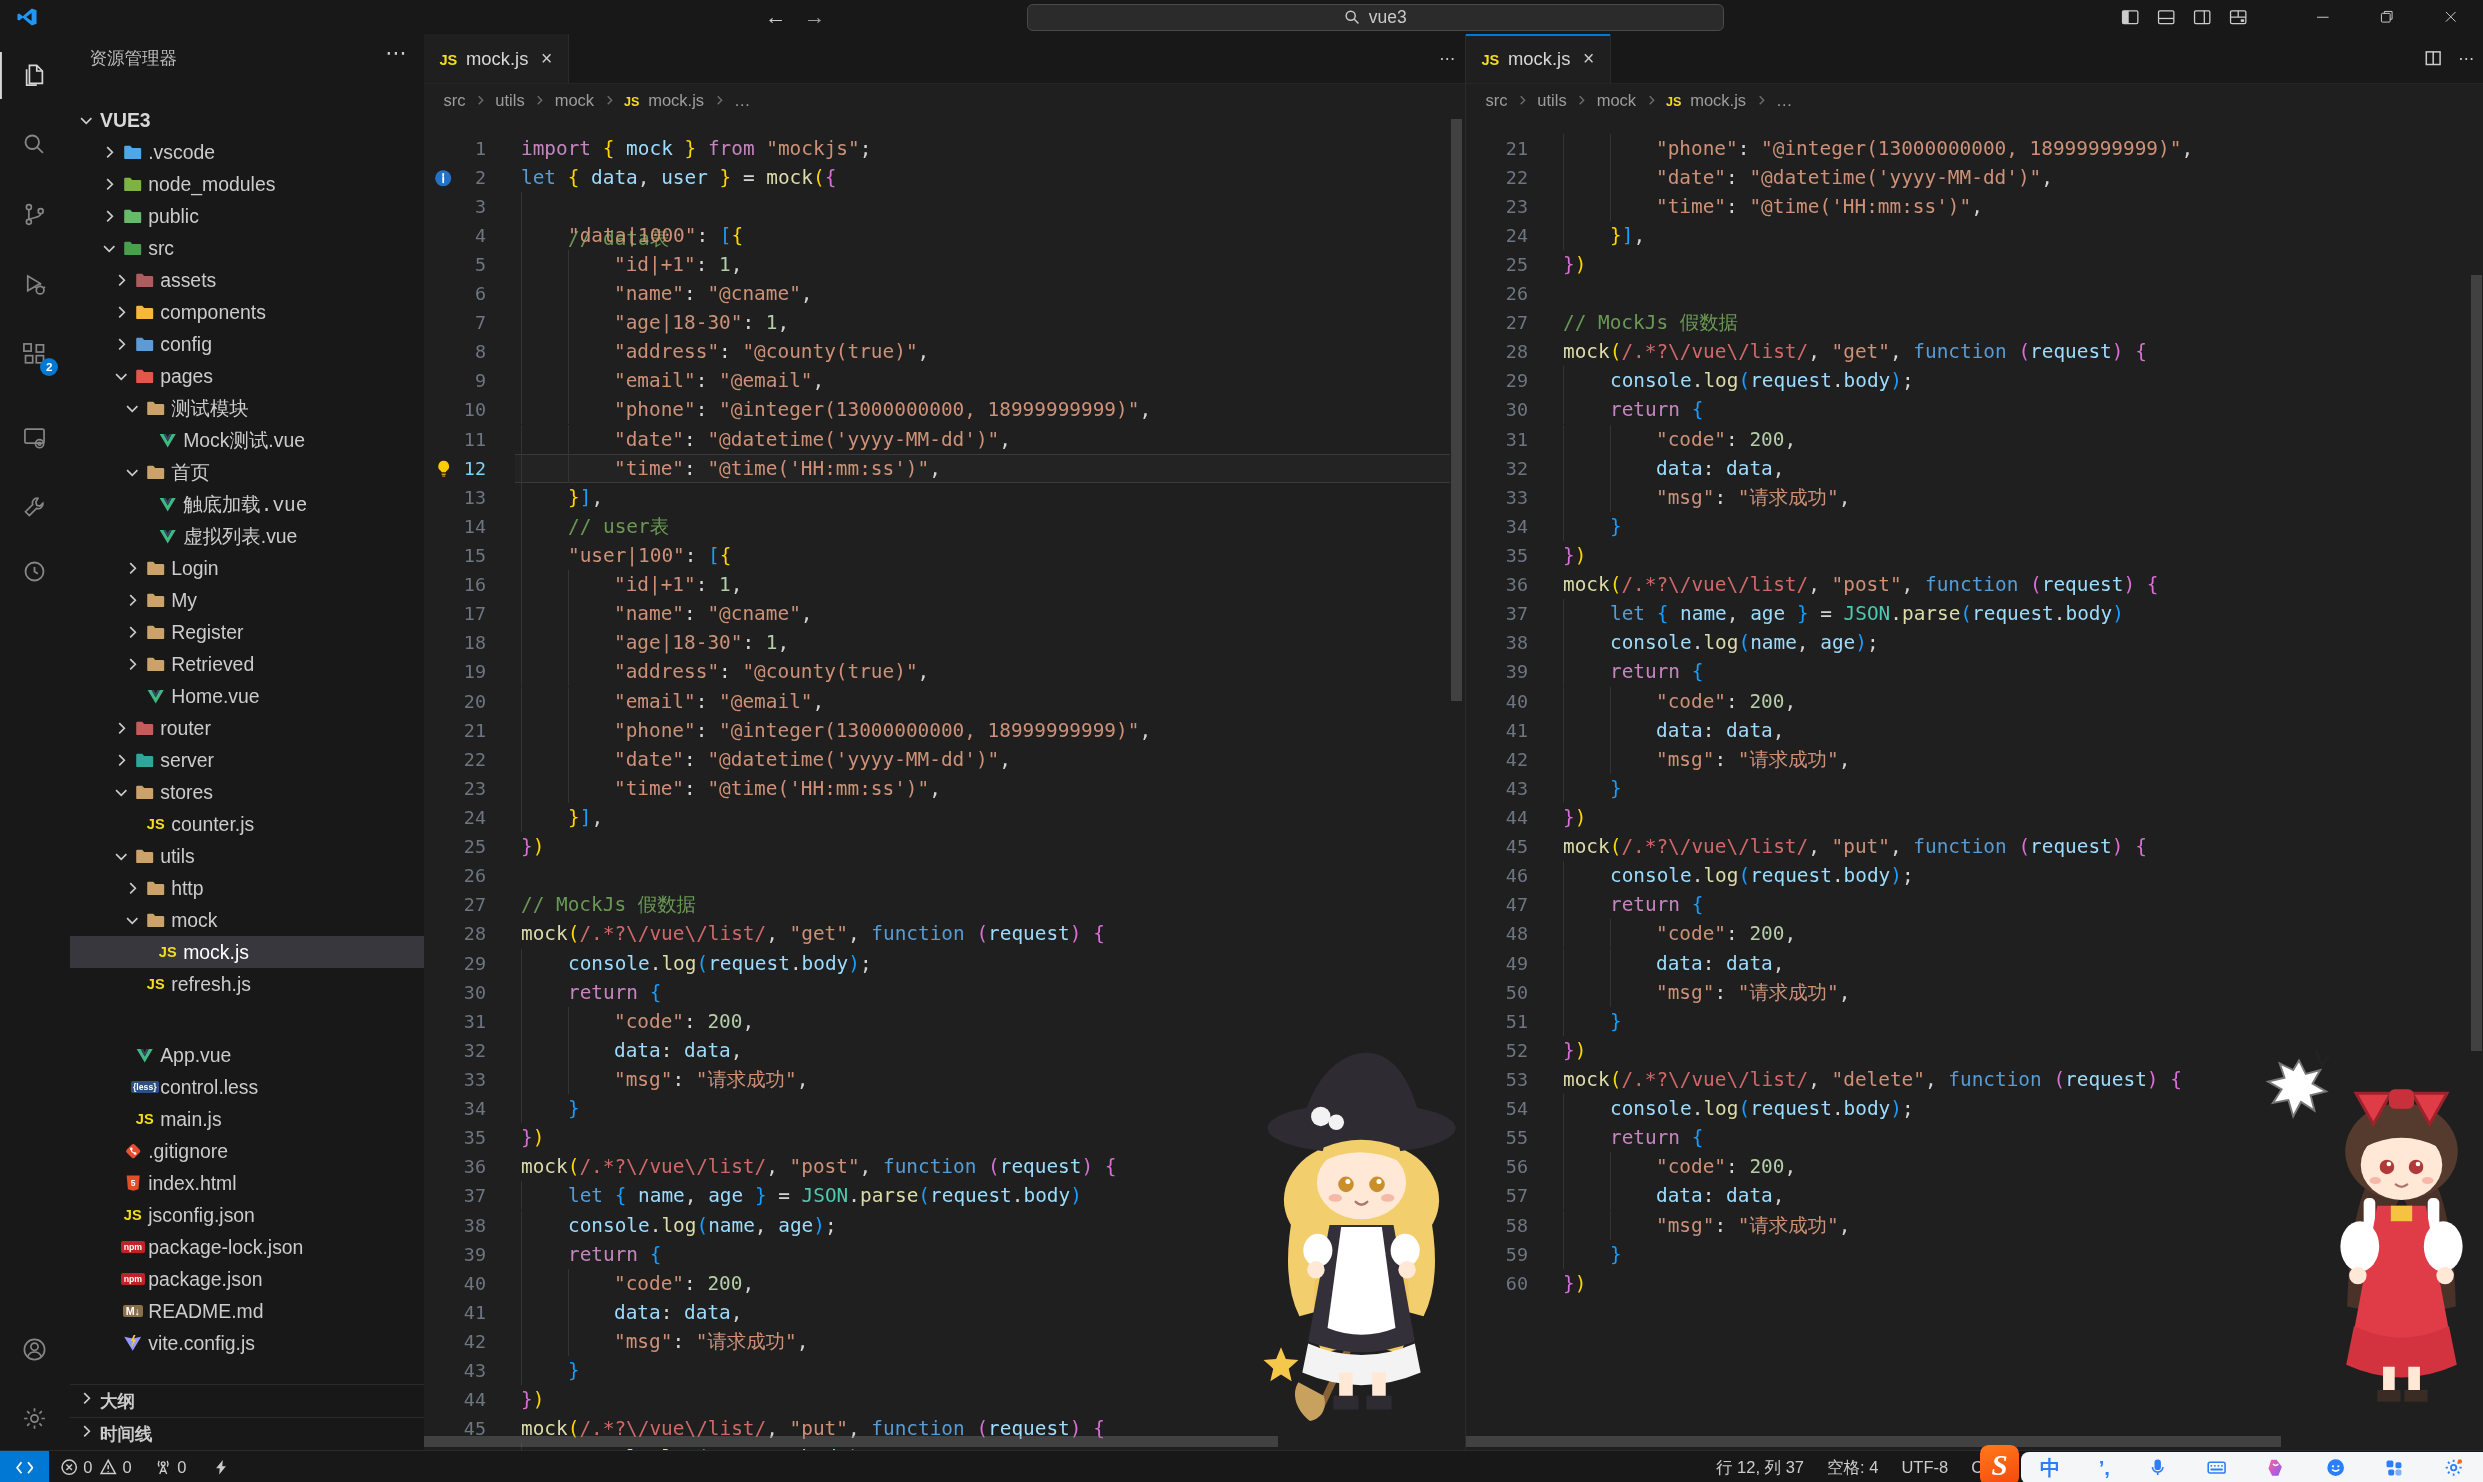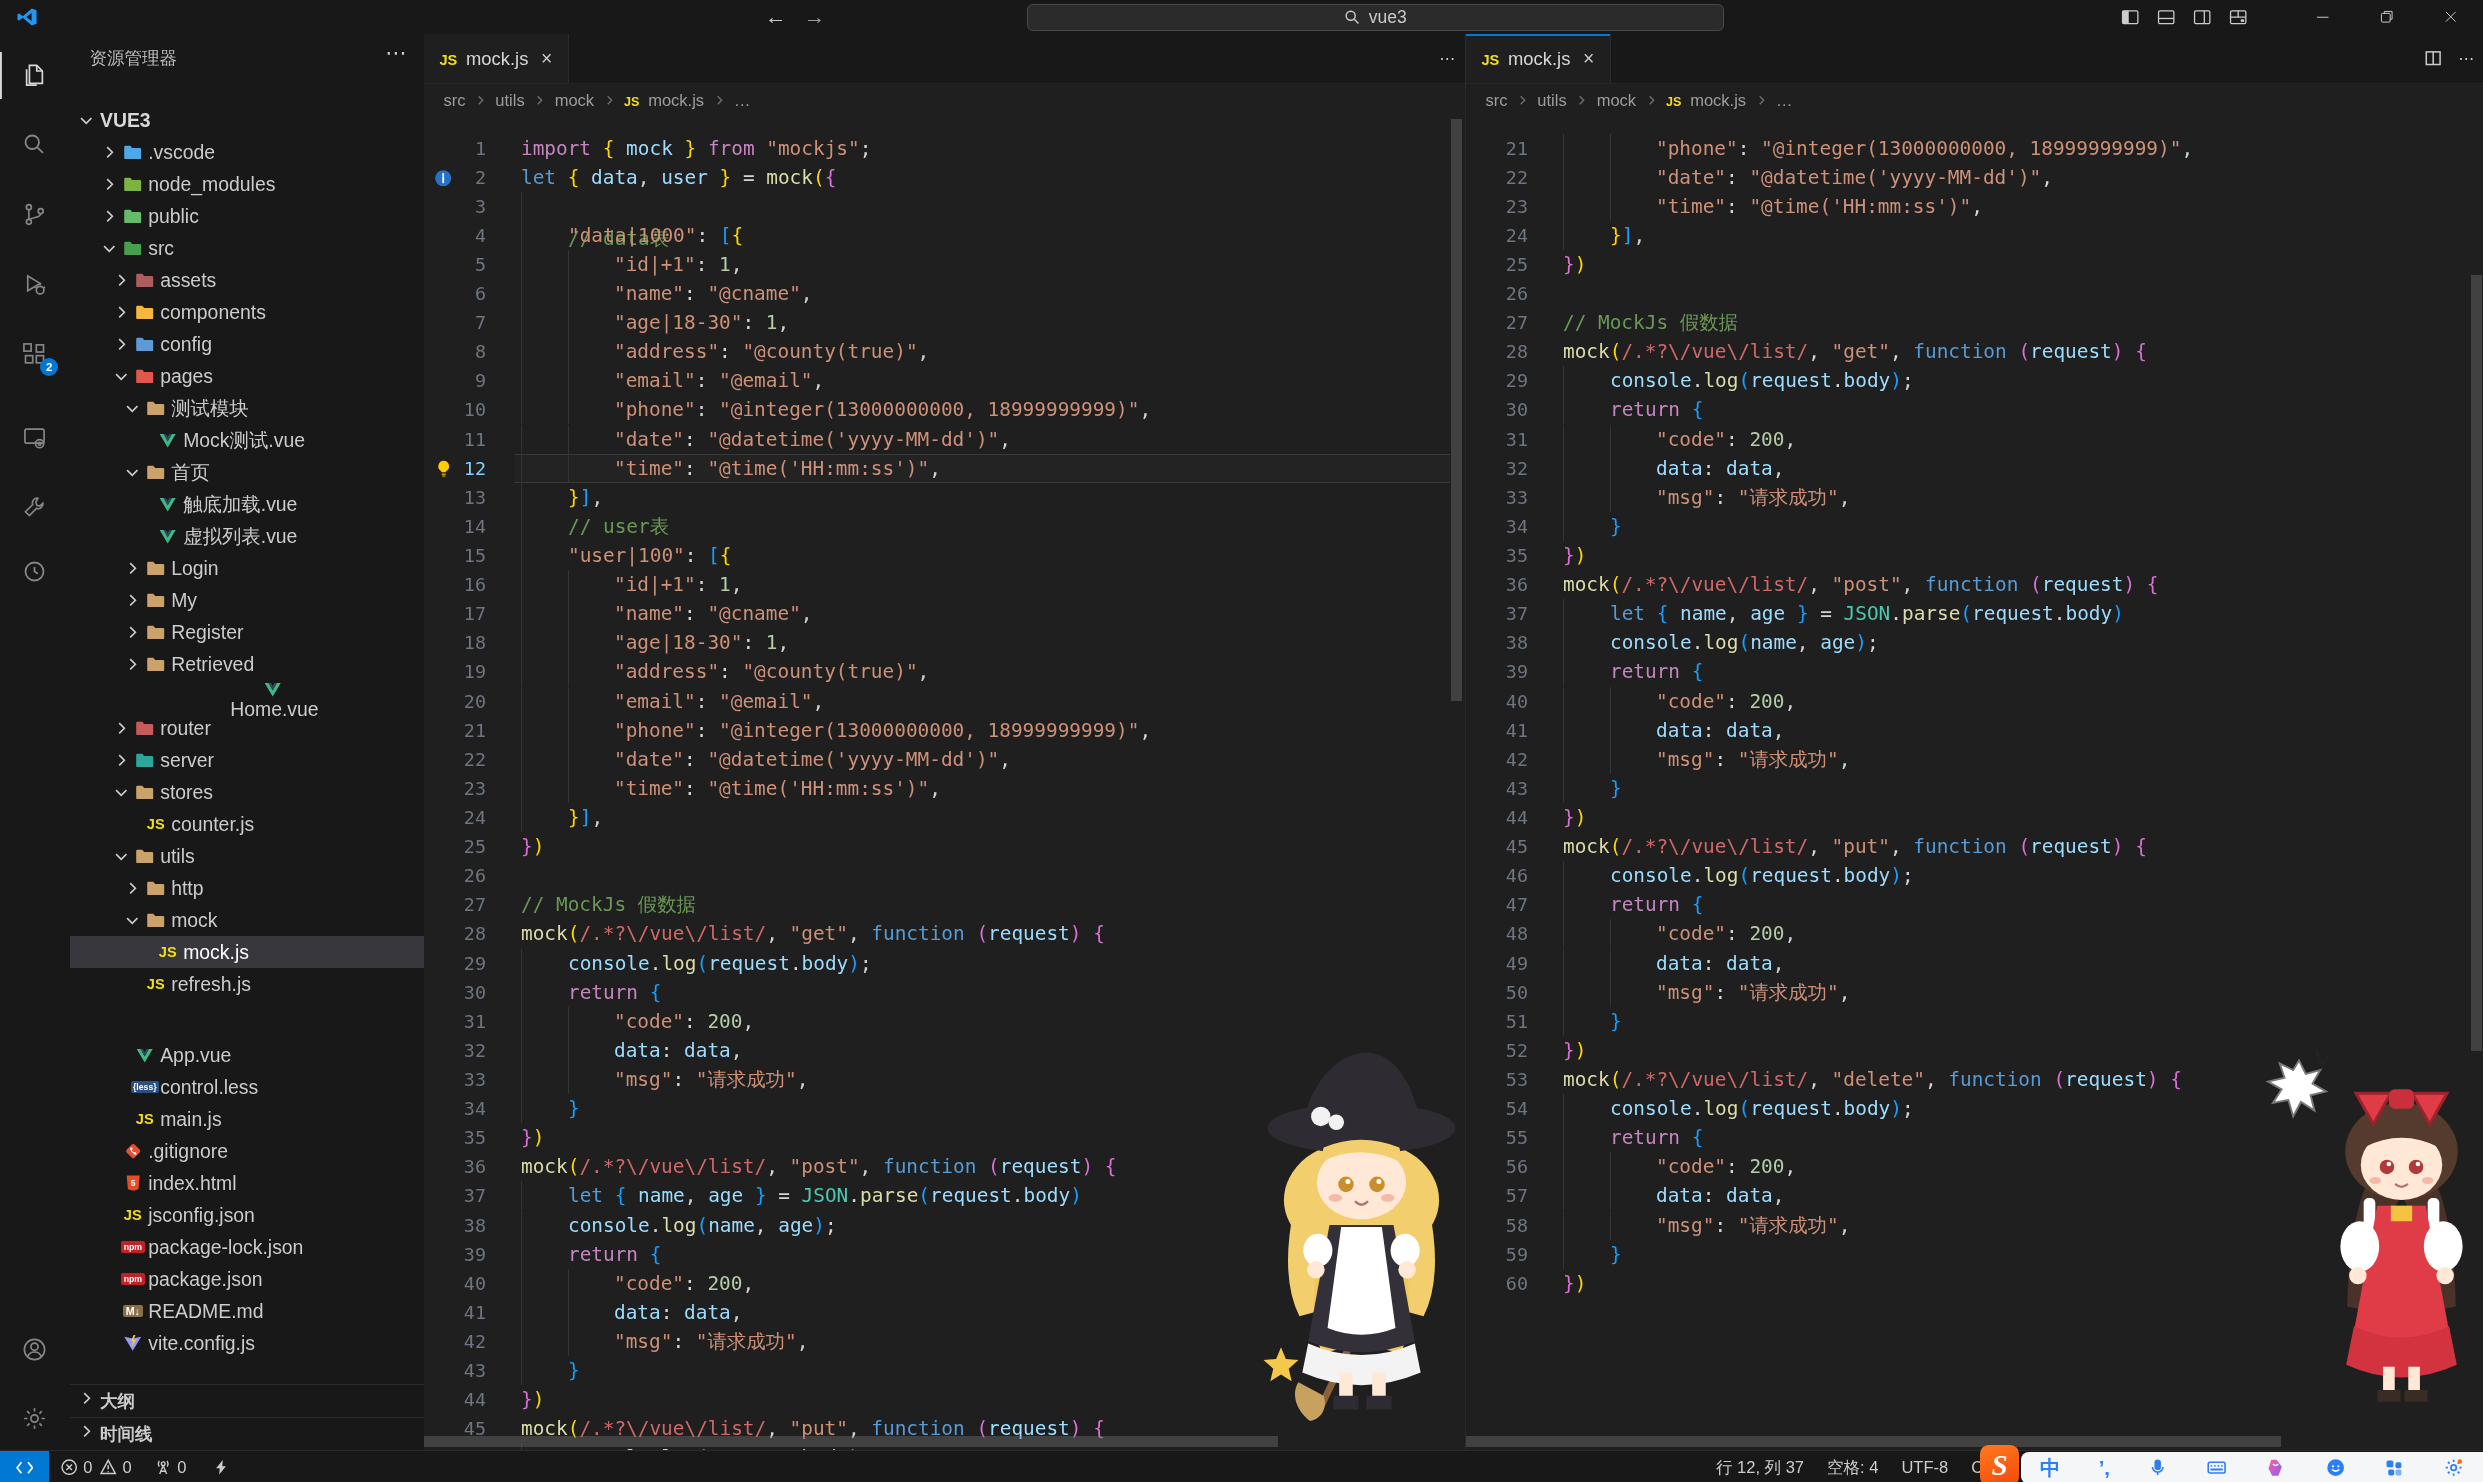--- a/index.html
+++ b/index.html
@@ -365,21 +365,21 @@
               <path d="m3 6 5 5 5-5"></path>
             </svg>
           </div>
           <div class="ticon">
             <svg width="19.4" height="16.5" viewBox="0 0 24 20">
               <path fill="#CBA26A" d="M1.5 3.5A1.5 1.5 0 0 1 3 2h6l2.3 2.6H21a1.5 1.5 0 0 1 1.5 1.5V17A1.5 1.5 0 0 1 21 18.5H3A1.5 1.5 0 0 1 1.5 17z"></path>
             </svg>
           </div>
           <span class="tlabel">首页</span>
         </div>
-        <div class="trow" style="padding-left: 64px;">
+        <div class="trow" style="padding-left: 64px; font-family: Liberation Mono, monospace;">
           <div class="chev"></div>
           <div class="ticon">
             <svg width="19.4" height="18.4" viewBox="0 0 24 24">
               <path fill="#41B883" d="M1.5 4h5.2L12 13.6 17.3 4h5.2L12 21.5z"></path>
               <path fill="#35495E" d="M6.7 4h3.1L12 8.2 14.2 4h3.1L12 13.4z"></path>
             </svg>
           </div>
           <span class="tlabel">触底加载.vue</span>
         </div>
         <div class="trow" style="padding-left: 64px;">
@@ -437,21 +437,21 @@
               <path d="m6 3 5 5-5 5"></path>
             </svg>
           </div>
           <div class="ticon">
             <svg width="19.4" height="16.5" viewBox="0 0 24 20">
               <path fill="#CBA26A" d="M1.5 3.5A1.5 1.5 0 0 1 3 2h6l2.3 2.6H21a1.5 1.5 0 0 1 1.5 1.5V17A1.5 1.5 0 0 1 21 18.5H3A1.5 1.5 0 0 1 1.5 17z"></path>
             </svg>
           </div>
           <span class="tlabel">Retrieved</span>
         </div>
-        <div class="trow" style="padding-left: 52px; flex-direction: column;">
+        <div class="trow" style="padding-left: 52px;">
           <div class="chev"></div>
           <div class="ticon">
             <svg width="19.4" height="18.4" viewBox="0 0 24 24">
               <path fill="#41B883" d="M1.5 4h5.2L12 13.6 17.3 4h5.2L12 21.5z"></path>
               <path fill="#35495E" d="M6.7 4h3.1L12 8.2 14.2 4h3.1L12 13.4z"></path>
             </svg>
           </div>
           <span class="tlabel">Home.vue</span>
         </div>
         <div class="trow" style="padding-left: 41px;">

